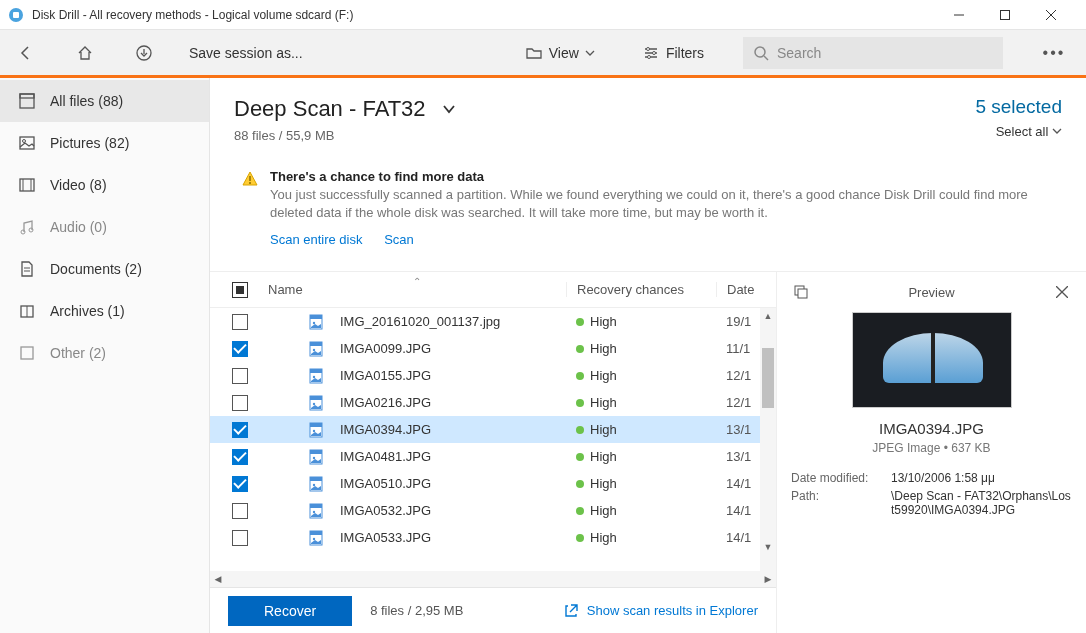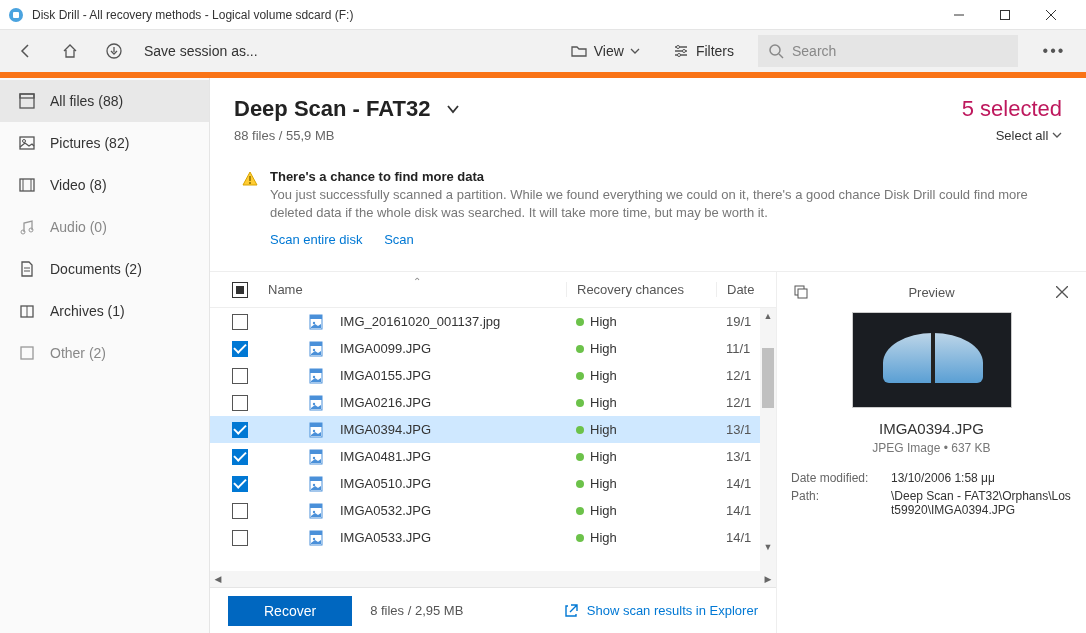--- a/index.html
+++ b/index.html
@@ -4,45 +4,45 @@
 <style>
 * { margin: 0; padding: 0; box-sizing: border-box; font-family: 'Segoe UI', Tahoma, sans-serif; }
 html, body { width: 1086px; height: 633px; overflow: hidden; background: #fff; }
 
 .titlebar { height: 30px; background: #fff; display: flex; align-items: center; padding: 0 12px 0 8px; border-bottom: 1px solid #e5e5e5; }
 .titlebar .appicon { width: 16px; height: 16px; margin-right: 8px; }
 .titlebar .title { font-size: 12px; color: #333; flex: 1; }
 .titlebar .winbtns { display: flex; }
 .titlebar .winbtn { width: 46px; height: 30px; display: flex; align-items: center; justify-content: center; font-size: 12px; color: #333; cursor: default; }
 
-.toolbar { height: 48px; background: #f2f2f2; display: flex; align-items: center; padding: 0 12px; gap: 16px; border-bottom: 6px solid #f97316; }
+.toolbar { height: 48px; background: #f2f2f2; display: flex; align-items: center; padding: 0 12px; gap: 31px; border-bottom: 3px solid #f97316; }
 .toolbar .icbtn { width: 28px; height: 28px; display: flex; align-items: center; justify-content: center; color: #333; }
 .toolbar .txt { font-size: 14px; color: #333; }
 .toolbar .spacer { flex: 1; }
 .toolbar .group { display: flex; align-items: center; gap: 6px; padding: 0 8px; }
 .toolbar .search { width: 260px; height: 32px; background: #e5e5e5; display: flex; align-items: center; padding: 0 10px; gap: 8px; color: #888; font-size: 14px; }
 .toolbar .more { width: 40px; text-align: center; color: #555; letter-spacing: 2px; font-size: 16px; }
 
 .body { display: flex; height: calc(633px - 30px - 48px); }
 
 .sidebar { width: 210px; background: #fafafa; border-right: 1px solid #e5e5e5; padding-top: 2px;}
 .sidebar .item { display: flex; align-items: center; gap: 14px; padding: 12px 18px; font-size: 14px; color: #333; }
 .sidebar .item.active { background: #e8e8e8; }
 .sidebar .item .sicon { width: 18px; height: 18px; display:flex; align-items:center; justify-content:center; color:#555; }
 .sidebar .item:nth-child(4), .sidebar .item:nth-child(7) { color: #888; }
 .sidebar .item.dim { color:#888; }
 
 .main { flex: 1; display: flex; flex-direction: column; min-width: 0; }
 
 .header { padding: 18px 24px 4px 24px; display: flex; align-items: flex-start; }
 .header .left { flex: 1; }
-.header h1 { font-size: 22px; font-weight: 700; color: #222; display: flex; align-items: center; gap: 16px; }
+.header h1 { font-size: 22px; font-weight: 400; color: #222; display: flex; align-items: center; gap: 16px; }
 .header .sub { font-size: 13px; color: #666; padding-top: 6px; }
 .header .right { text-align: right; }
-.header .selcount { color: #be185d; font-size: 22px; font-weight: 400; }
+.header .selcount { color: #0369a1; font-size: 19px; font-weight: 400; }
 .header .selall { font-size: 13px; color: #333; padding-top: 6px; }
 
 .notice { margin: 12px 20px 10px 20px; padding: 10px 14px 14px 40px; position: relative; font-size: 13px; }
 .notice .warnicon { position: absolute; left: 12px; top: 12px; width: 16px; height: 16px; }
 .notice .ntitle { font-weight: 600; color: #222; }
 .notice .nbody { color: #777; padding-top: 2px; line-height: 1.4; }
 .notice .nlinks { padding-top: 10px; }
 .notice .nlinks a { color: #0078d4; text-decoration: none; font-size: 13px; margin-right: 18px; }
 
 .content { flex: 1; display: flex; border-top: 1px solid #eee; min-height: 0; }

